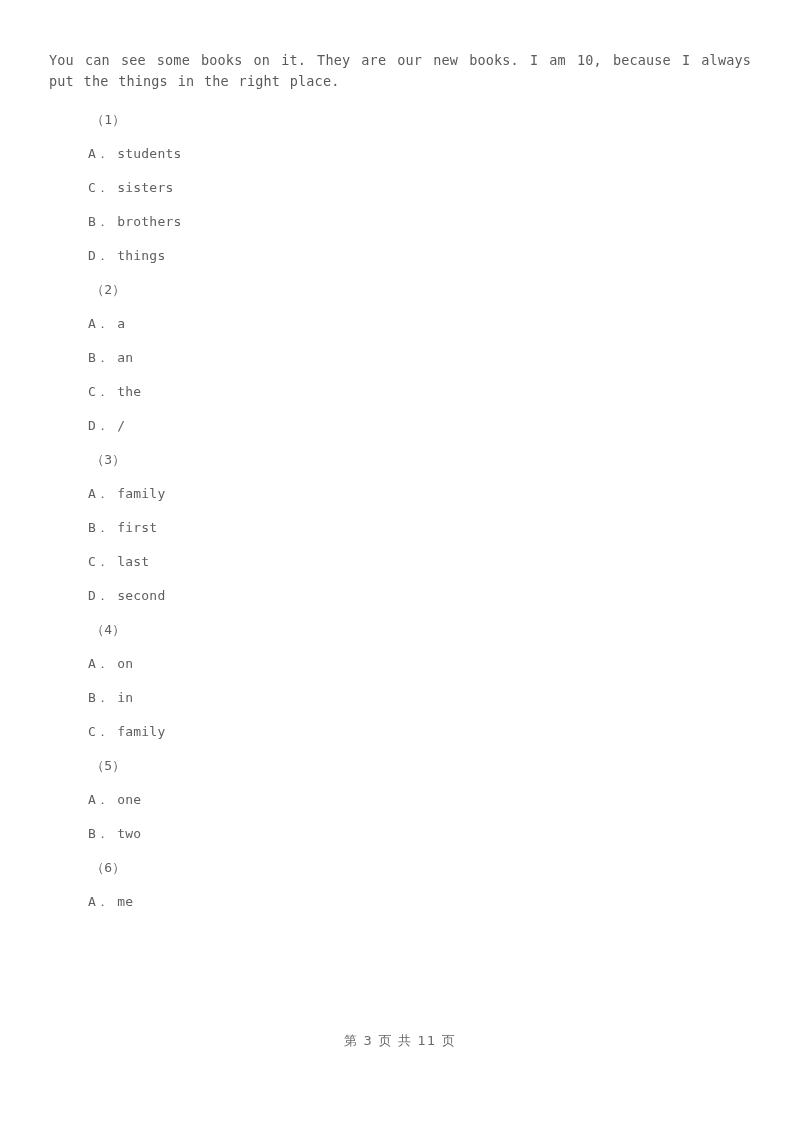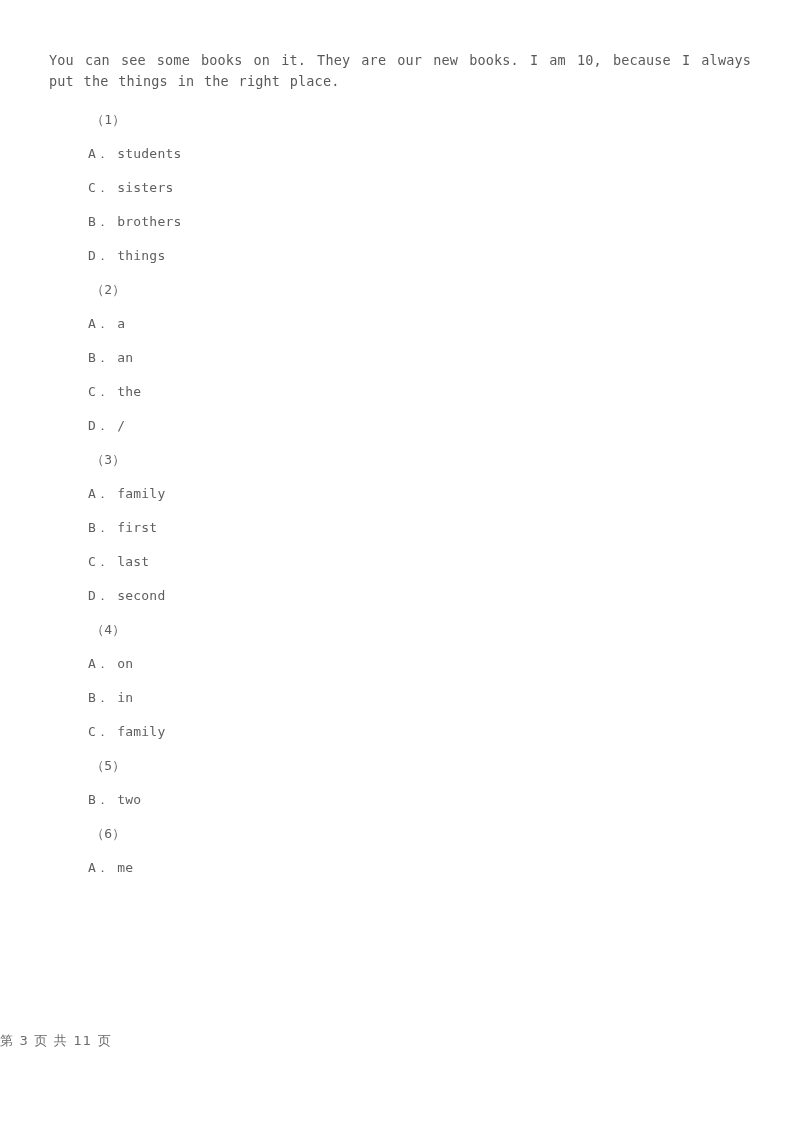--- a/index.html
+++ b/index.html
@@ -67,21 +67,21 @@
     letter-spacing: 0.2px;
   }
   .opt .opt-text {
     letter-spacing: 0.2px;
   }
   .footer {
     position: absolute;
     left: 0;
     top: 1032px;
     width: 800px;
-    text-align: left;
+    text-align: center;
     font-family: "DejaVu Sans", "Liberation Sans", sans-serif;
     font-size: 13px;
     color: #6b6b6b;
     letter-spacing: 1.2px;
     white-space: pre;
   }
 </style>
 </head>
 <body>
 
@@ -114,20 +114,21 @@
           <div class="opt"><span class="opt-letter">D</span><span class="opt-sep">．</span> <span class="opt-text">second</span></div>
         </div>
         <div class="qgroup">
           <div class="qnum">（4）</div>
           <div class="opt"><span class="opt-letter">A</span><span class="opt-sep">．</span> <span class="opt-text">on</span></div>
           <div class="opt"><span class="opt-letter">B</span><span class="opt-sep">．</span> <span class="opt-text">in</span></div>
           <div class="opt"><span class="opt-letter">C</span><span class="opt-sep">．</span> <span class="opt-text">family</span></div>
         </div>
         <div class="qgroup">
           <div class="qnum">（5）</div>
+          <div class="opt"><span class="opt-letter">A</span><span class="opt-sep">．</span> <span class="opt-text">one</span></div>
           <div class="opt"><span class="opt-letter">B</span><span class="opt-sep">．</span> <span class="opt-text">two</span></div>
         </div>
         <div class="qgroup">
           <div class="qnum">（6）</div>
           <div class="opt"><span class="opt-letter">A</span><span class="opt-sep">．</span> <span class="opt-text">me</span></div>
         </div>
       </div>
 
   </div>
 

